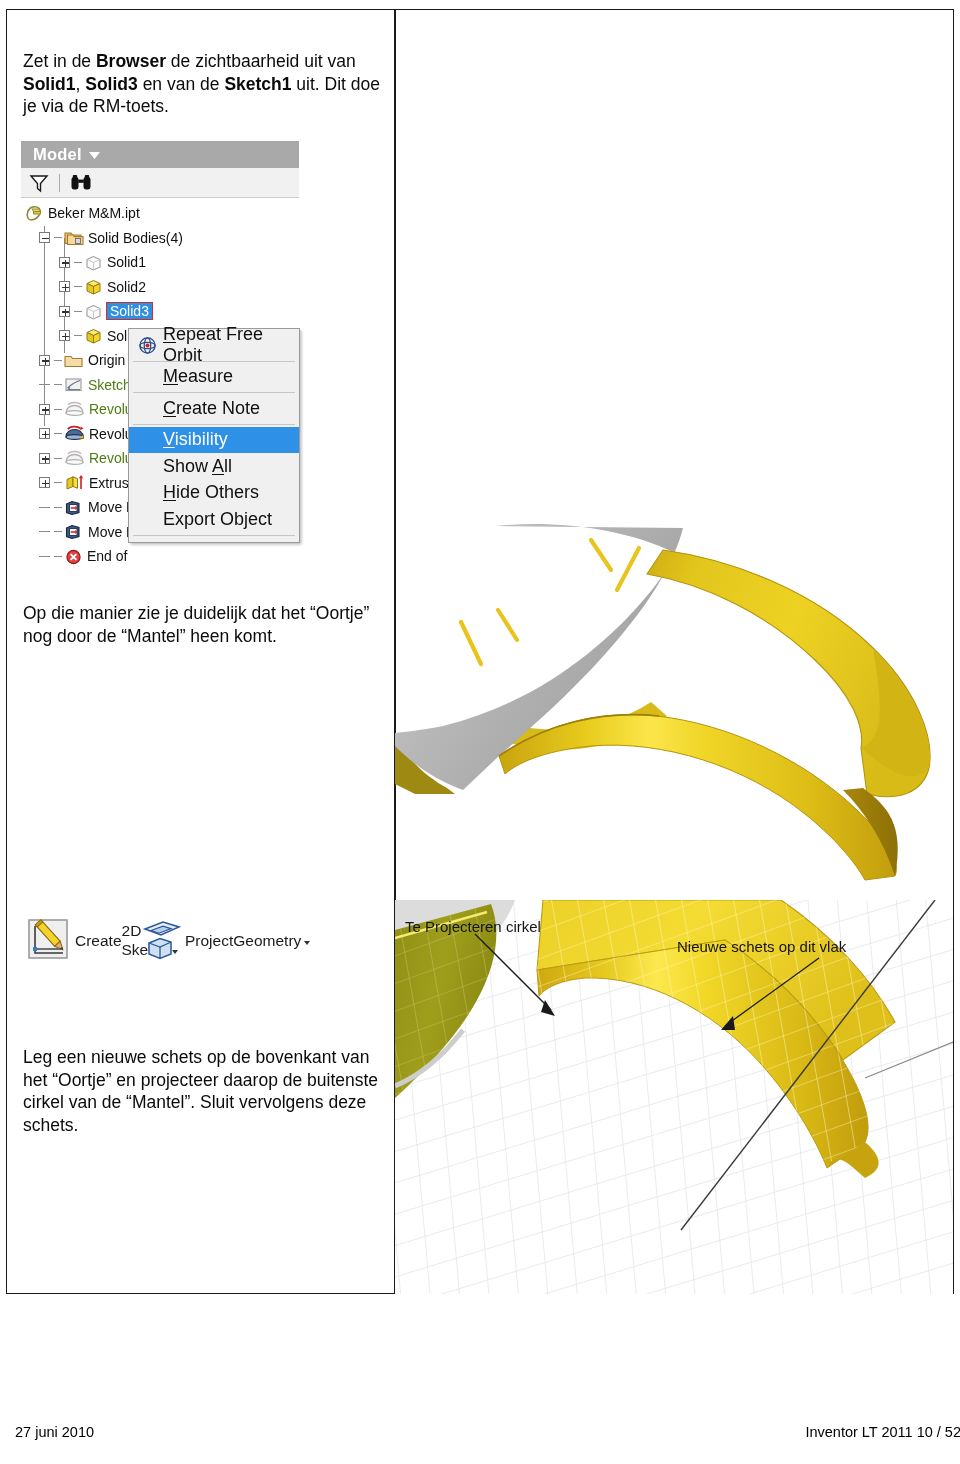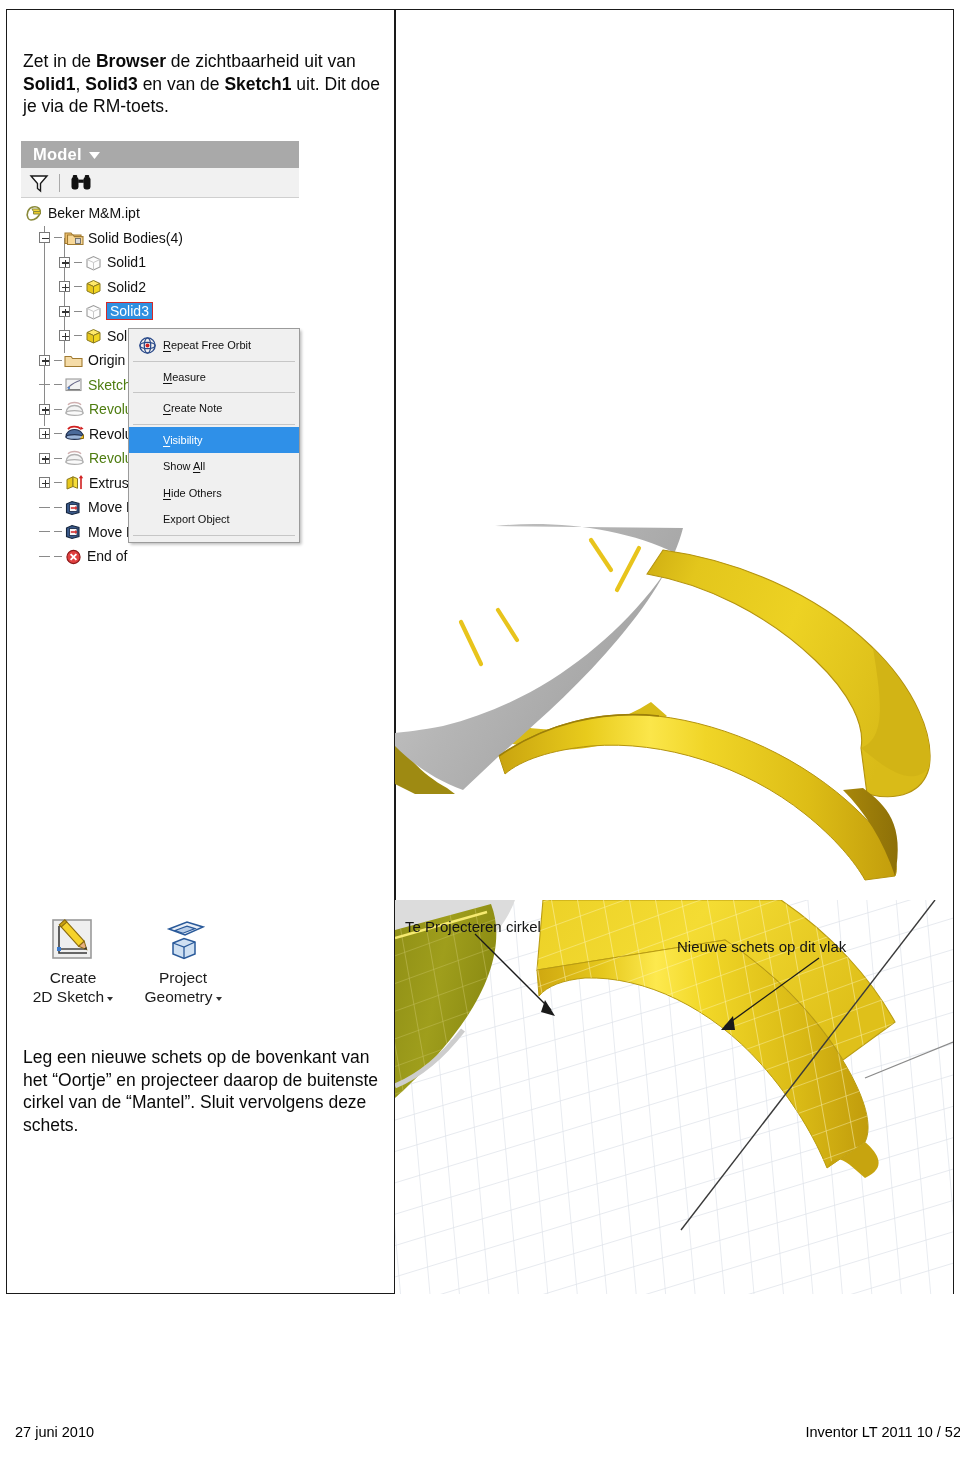--- a/index.html
+++ b/index.html
@@ -120,21 +120,21 @@
   }
 
   
   .ctxmenu {
     position:absolute;
     left:121px; top:318px;
     width:172px;
     background:#f0f0f0;
     border:1px solid #9b9b9b;
     box-shadow:1.5px 1.5px 3px rgba(0,0,0,.28);
-    font-size:11px;
+    font-size:18px;
     padding:3px 0 4px 0;
   }
   .ctxitem {
     height:26.5px;
     display:flex; align-items:center;
     padding-left:9px;
     color:#101010;
   }
   .ctxitem.indent { padding-left:34px; }
   .ctxitem.active { background:#2f90e8; color:#fff; }
@@ -143,21 +143,21 @@
   .ctx-orbit-ico { width:19px; height:19px; margin-right:6px; flex:0 0 auto; }
 
   
   .ribbon {
     position:absolute;
     left:16px; top:902px;
     display:flex; gap:10px;
   }
   .rbtn {
     width:100px;
-    display:flex; flex-direction:column; align-items:center;
+    display:flex; flex-direction:row; align-items:center;
     font-size:15.5px; color:#1b1b1b;
     line-height:19px;
   }
   .rbtn .glyph { height:56px; display:flex; align-items:center; justify-content:center; }
   .rbtn .l2 { display:flex; align-items:flex-end; gap:3px; }
   .rbtn .arw {
     width:0;height:0;
     border-left:3.5px solid transparent;
     border-right:3.5px solid transparent;
     border-top:4.5px solid #333;
@@ -419,20 +419,21 @@
         </div>
         <div class="ctxitem indent">
           <span><u>H</u>ide Others</span>
         </div>
         <div class="ctxitem indent">
           <span>Export Object</span>
         </div>
         <div class="ctxsep"></div>
       </div>
 
+      <div class="prose" id="mid-text"><span>Op die manier zie je duidelijk dat het “Oortje” nog door de “Mantel” heen komt.</span></div>
 
       <div class="ribbon">
         <div class="rbtn">
           <span class="glyph">
             <svg width="52" height="50" viewBox="0 0 52 50">
               <rect x="6" y="5" width="38" height="38" fill="#efefef" stroke="#9a9a9a" stroke-width="1.6"></rect>
               <polyline points="12,36 12,38 40,38" fill="none" stroke="#3a3a3a" stroke-width="1.6"></polyline>
               <polyline points="12,11 12,33" fill="none" stroke="#3a3a3a" stroke-width="1.6"></polyline>
               <rect x="10" y="32" width="4" height="4" fill="#3a7acc"></rect>
               <line x1="14" y1="34" x2="38" y2="34" stroke="#3a3a3a" stroke-width="1.4"></line>

